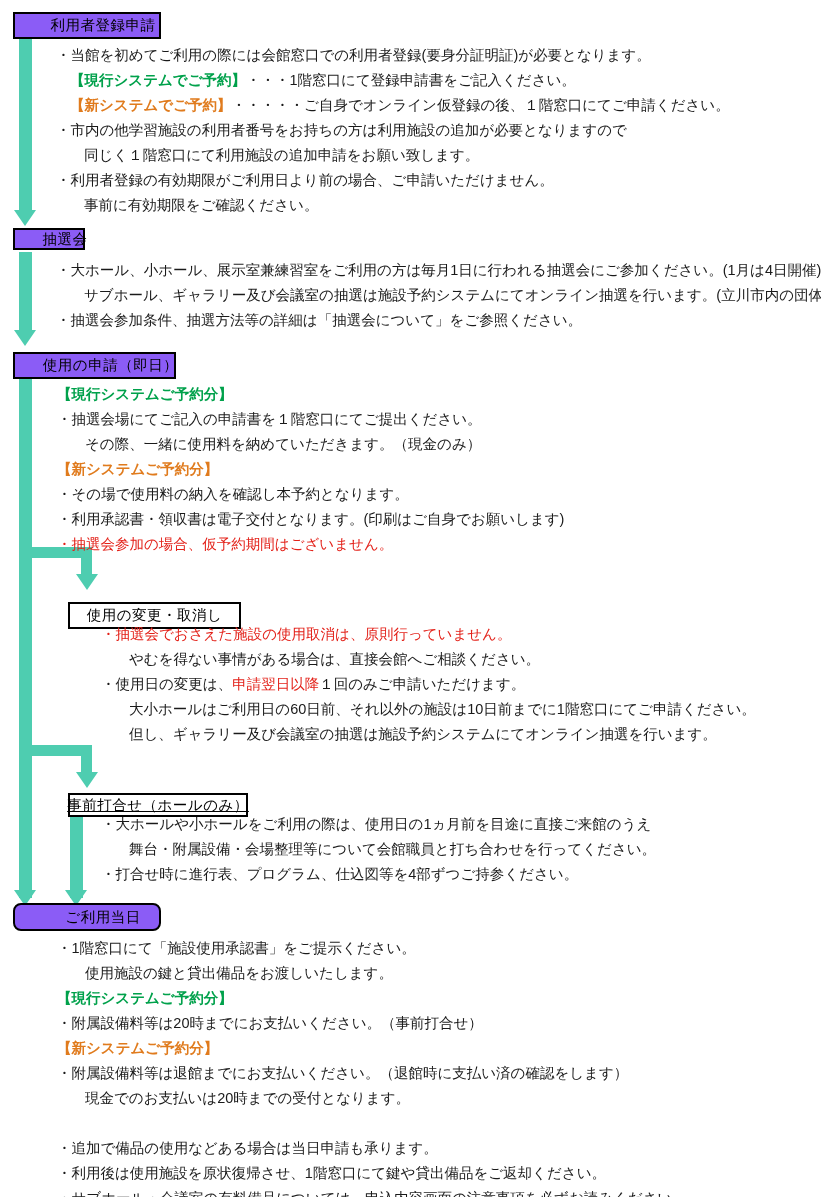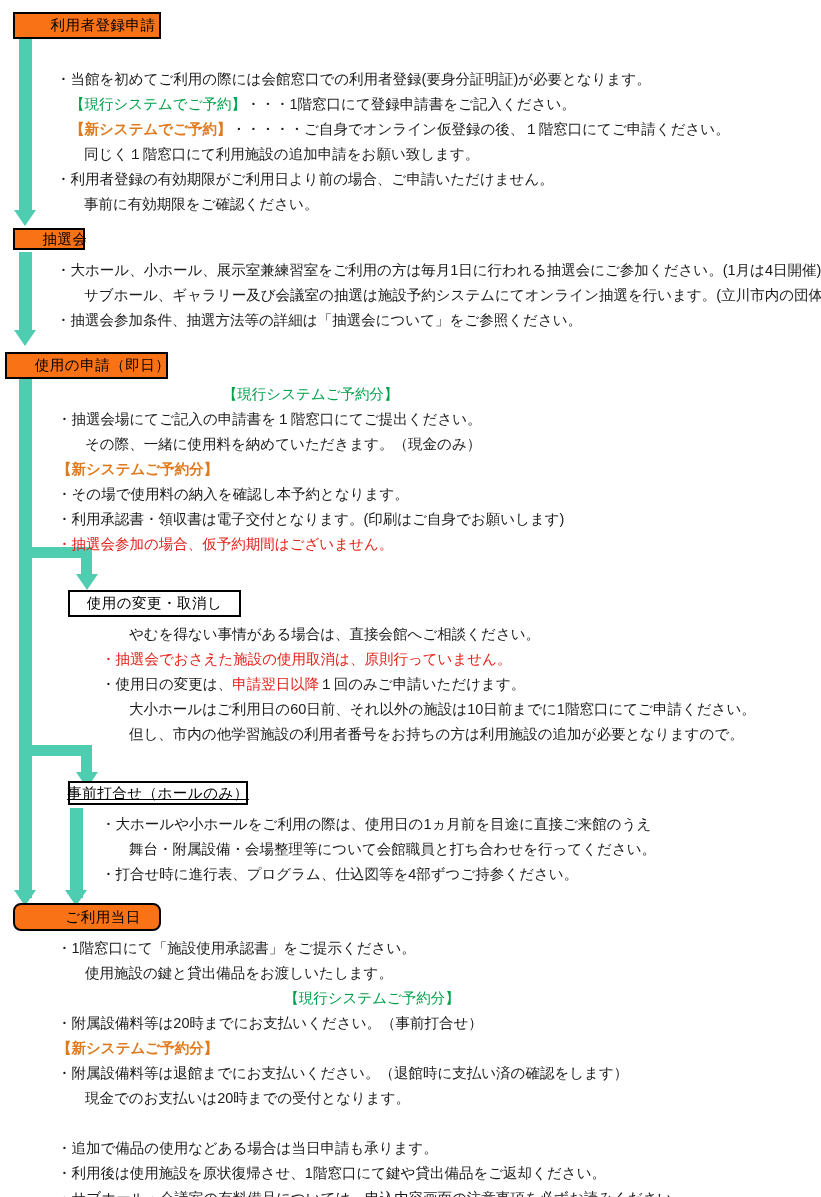--- a/index.html
+++ b/index.html
@@ -42,38 +42,38 @@
     box-sizing: border-box;
     display: flex;
     align-items: center;
     justify-content: center;
     font-size: 14.5px;
     letter-spacing: 0.5px;
     line-height: 1;
     white-space: nowrap;
     color: #000000;
   }
-  .stage-box.pink { background: #f97316; padding-left: 32px; }
-  .stage-box.white { background: #ffffff; }
+  .stage-box.pink { background: #8b5cf6; padding-left: 32px; }
+  .stage-box.white { background: #ffffff; margin-top: 12px; }
 
   
   .block {
     position: absolute;
     font-size: 14.5px;
     line-height: 25px;
     color: #1a1a1a;
     white-space: nowrap;
   }
   .line { height: 25px; }
   .bullet::before {
     content: "・";
     margin-left: -14px;
   }
   .indent { padding-left: 14px; }
-  .sys-green { color: #00A14B; font-weight: normal; text-align: center; }
+  .sys-green { color: #00A14B; font-weight: bold; }
   .sys-orange { color: #E07B1D; font-weight: bold; }
   .red { color: #E32119; }
   .blank { height: 25px; }
 </style>
 </head>
 <body>
 
 <div id="page">
 
   <div class="arrow-shaft" style="left:19px; top:38px; width:13px; height:178px;"></div>
@@ -97,44 +97,45 @@
   <div class="arrow-head" style="left:65px; top:890px;"></div>
 
   <div class="stage-box pink" style="left:13px; top:12px; width:148px; height:27px;">
     <span>利用者登録申請</span>
   </div>
 
   <div class="stage-box pink" style="left:13px; top:228px; width:72px; height:22px;">
     <span>抽選会</span>
   </div>
 
-  <div class="stage-box pink" style="left:5px; top:352px; width:163px; height:27px;">
+  <div class="stage-box pink" style="left:13px; top:352px; width:163px; height:27px;">
     <span>使用の申請（即日）</span>
   </div>
 
   <div class="stage-box white" style="left:68px; top:590px; width:173px; height:27px;">
     <span>使用の変更・取消し</span>
   </div>
 
   <div class="stage-box white" style="left:68px; top:781px; width:180px; height:24px;text-decoration:underline;">
     <span>事前打合せ（ホールのみ）</span>
   </div>
 
   <div class="stage-box pink" style="left:13px; top:903px; width:148px; height:28px;border-radius:8px;">
     <span>ご利用当日</span>
   </div>
 
-  <div class="block" style="left:70px; top:43px;margin-top:24px;">
+  <div class="block" style="left:70px; top:43px;">
     <div class="line bullet">当館を初めてご利用の際には会館窓口での利用者登録(要身分証明証)が必要となります。</div>
     <div class="line">
       <span class="sys-green">【現行システムでご予約】</span><span>・・・1階窓口にて登録申請書をご記入ください。</span>
     </div>
     <div class="line">
       <span class="sys-orange">【新システムでご予約】</span><span>・・・・・ご自身でオンライン仮登録の後、１階窓口にてご申請ください。</span>
     </div>
+    <div class="line bullet">市内の他学習施設の利用者番号をお持ちの方は利用施設の追加が必要となりますので</div>
     <div class="line indent">同じく１階窓口にて利用施設の追加申請をお願い致します。</div>
     <div class="line bullet">利用者登録の有効期限がご利用日より前の場合、ご申請いただけません。</div>
     <div class="line indent">事前に有効期限をご確認ください。</div>
   </div>
 
   <div class="block" style="left:70px; top:258px;">
     <div class="line bullet">大ホール、小ホール、展示室兼練習室をご利用の方は毎月1日に行われる抽選会にご参加ください。(1月は4日開催)</div>
     <div class="line indent">サブホール、ギャラリー及び会議室の抽選は施設予約システムにてオンライン抽選を行います。(立川市内の団体･個人のみ)</div>
     <div class="line bullet">抽選会参加条件、抽選方法等の詳細は「抽選会について」をご参照ください。</div>
   </div>
@@ -143,25 +144,25 @@
     <div class="line sys-green">【現行システムご予約分】</div>
     <div class="line bullet indent">抽選会場にてご記入の申請書を１階窓口にてご提出ください。</div>
     <div class="line indent" style="padding-left:28px;">その際、一緒に使用料を納めていただきます。（現金のみ）</div>
     <div class="line sys-orange">【新システムご予約分】</div>
     <div class="line bullet indent">その場で使用料の納入を確認し本予約となります。</div>
     <div class="line bullet indent">利用承認書・領収書は電子交付となります。(印刷はご自身でお願いします)</div>
     <div class="line bullet indent red">抽選会参加の場合、仮予約期間はございません。</div>
   </div>
 
   <div class="block" style="left:115px; top:622px;">
+    <div class="line bullet red">抽選会でおさえた施設の使用取消は、原則行っていません。</div>
     <div class="line indent">やむを得ない事情がある場合は、直接会館へご相談ください。</div>
-    <div class="line bullet red">抽選会でおさえた施設の使用取消は、原則行っていません。</div>
     <div class="line bullet"><span>使用日の変更は、</span><span class="red">申請翌日以降</span><span>１回のみご申請いただけます。</span></div>
     <div class="line indent">大小ホールはご利用日の60日前、それ以外の施設は10日前までに1階窓口にてご申請ください。</div>
-    <div class="line indent">但し、市内の他学習施設の利用者番号をお持ちの方は利用施設の追加が必要となりますので。</div>
+    <div class="line indent">但し、ギャラリー及び会議室の抽選は施設予約システムにてオンライン抽選を行います。</div>
   </div>
 
   <div class="block" style="left:115px; top:812px;">
     <div class="line bullet">大ホールや小ホールをご利用の際は、使用日の1ヵ月前を目途に直接ご来館のうえ</div>
     <div class="line indent">舞台・附属設備・会場整理等について会館職員と打ち合わせを行ってください。</div>
     <div class="line bullet">打合せ時に進行表、プログラム、仕込図等を4部ずつご持参ください。</div>
   </div>
 
   <div class="block" style="left:57px; top:936px;">
     <div class="line bullet indent">1階窓口にて「施設使用承認書」をご提示ください。</div>

